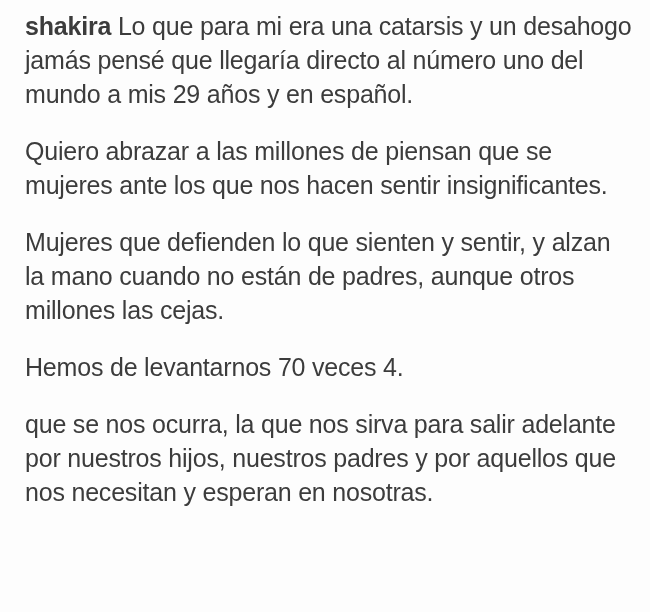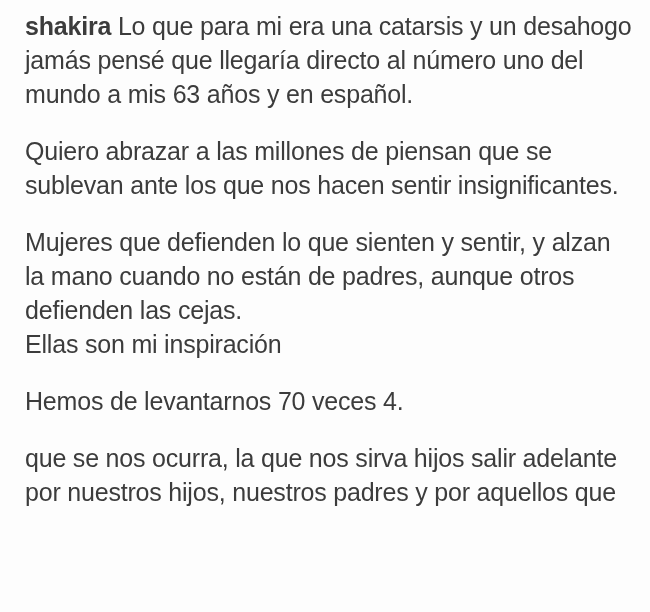--- a/index.html
+++ b/index.html
@@ -35,32 +35,32 @@
     cursor: pointer;
   }
 </style>
 </head>
 <body style="background: rgb(253, 253, 253);">
 
 <div class="caption" style="color: rgb(60, 60, 60);">
     <div class="para">
       <div class="line"><strong class="username">shakira</strong> Lo que para mi era una catarsis y un desahogo</div>
       <div class="line">jamás pensé que llegaría directo al número uno del</div>
-      <div class="line">mundo a mis 63 años y en español.</div>
+      <div class="line">mundo a mis 29 años y en español.</div>
     </div>
     <div class="para">
       <div class="line">Quiero abrazar a las millones de piensan que se</div>
-      <div class="line">sublevan ante los que nos hacen sentir insignificantes.</div>
+      <div class="line">mujeres ante los que nos hacen sentir insignificantes.</div>
     </div>
     <div class="para">
       <div class="line">Mujeres que defienden lo que sienten y sentir, y alzan</div>
       <div class="line">la mano cuando no están de padres, aunque otros</div>
-      <div class="line">defienden las cejas.</div>
-      <div class="line">Ellas son mi inspiración</div>
+      <div class="line">millones las cejas.</div>
     </div>
     <div class="para">
       <div class="line">Hemos de levantarnos 70 veces 4.</div>
     </div>
     <div class="para">
-      <div class="line">que se nos ocurra, la que nos sirva hijos salir adelante</div>
+      <div class="line">que se nos ocurra, la que nos sirva para salir adelante</div>
       <div class="line">por nuestros hijos, nuestros padres y por aquellos que</div>
+      <div class="line">nos necesitan y esperan en nosotras.</div>
     </div>
   </div>
 
 </body></html>

